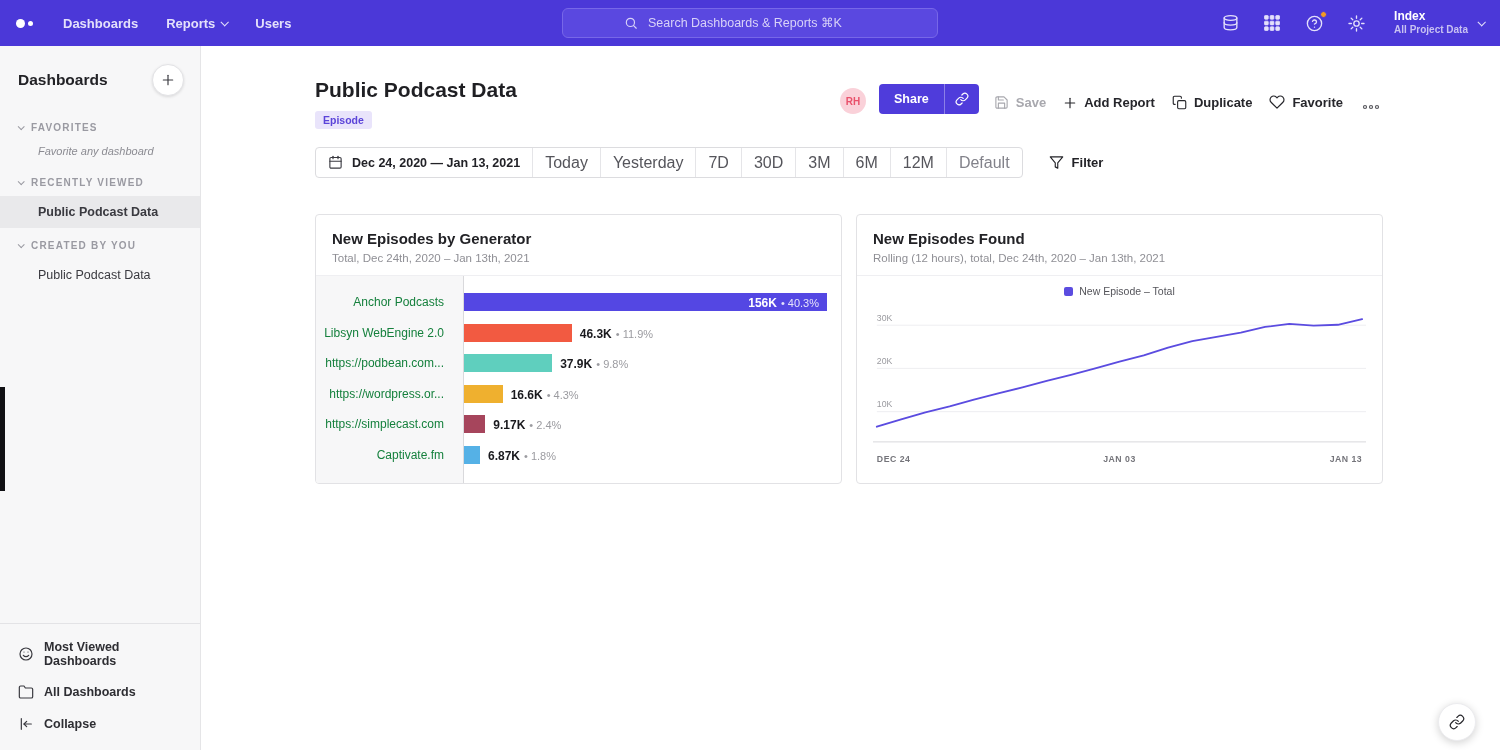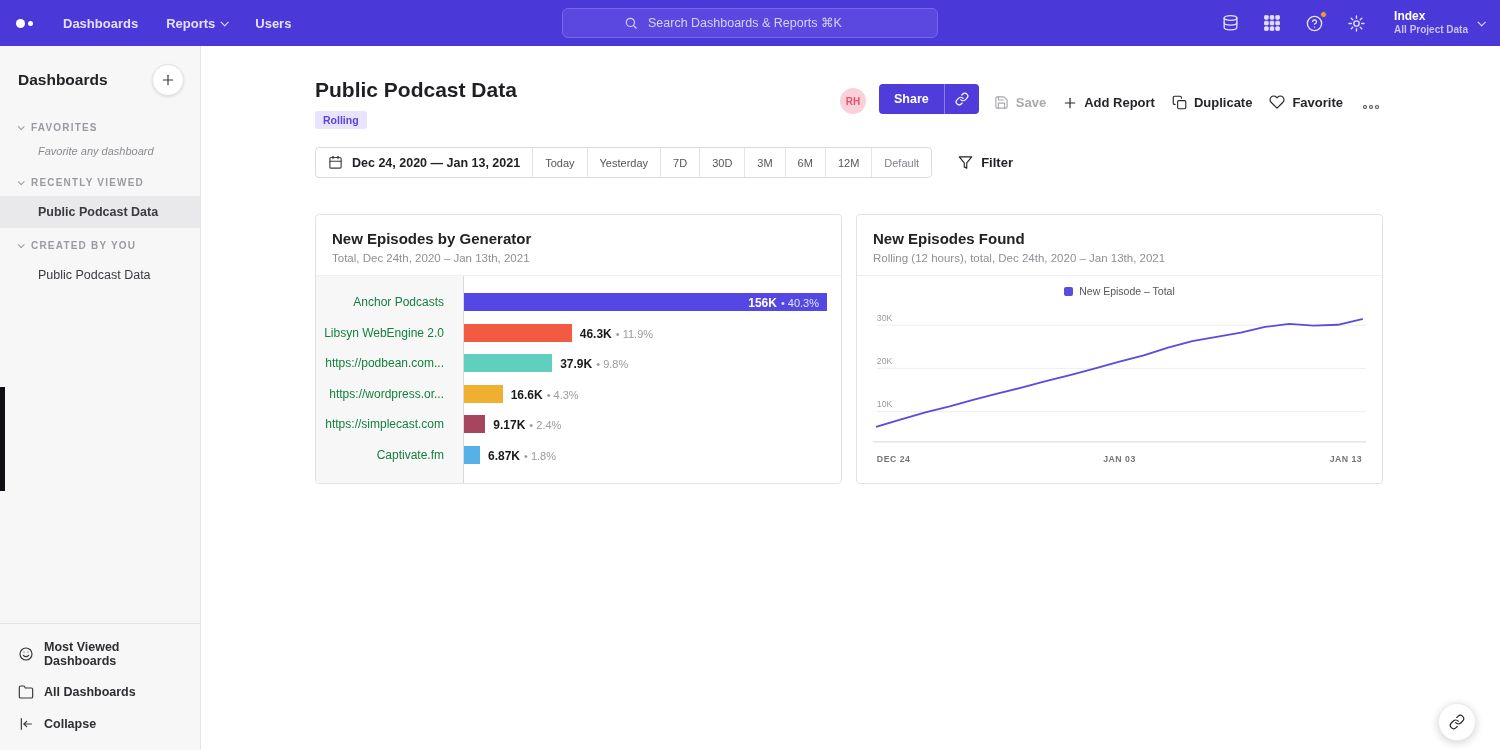--- a/index.html
+++ b/index.html
@@ -54,21 +54,21 @@
   .share-link-btn svg{stroke:#fff;}
   .act-btn{display:flex;align-items:center;gap:7px;font-size:13px;font-weight:600;color:#26262b;cursor:pointer;background:none;border:none;padding:4px 2px;font-family:"Liberation Sans",sans-serif;white-space:nowrap;}
   .act-btn svg{stroke:#26262b;}
   .act-btn.disabled{color:#a8a8ae;cursor:default;}
   .act-btn.disabled svg{stroke:#a8a8ae;}
   .more-btn{display:flex;align-items:center;cursor:pointer;padding:4px;}
 
   
   .toolbar{display:flex;align-items:center;gap:26px;margin-top:18px;}
   .date-group{display:inline-flex;align-items:stretch;border:1px solid #dcdcdf;border-radius:4px;height:31px;background:#fff;overflow:hidden;}
-  .dg-seg{display:flex;align-items:center;padding:0 12px;border-right:1px solid #e5e5e8;font-size:11px;color:#55555b;cursor:pointer;white-space:nowrap;}
+  .dg-seg{display:flex;align-items:center;padding:0 12px;border-right:1px solid #e5e5e8;font-size:16px;color:#55555b;cursor:pointer;white-space:nowrap;}
   .dg-seg:last-child{border-right:none;color:#82828a;}
   .dg-date{gap:9px;font-weight:700;color:#222227;font-size:12.5px;}
   .dg-date svg{stroke:#3a3a40;}
   .filter-btn{display:flex;align-items:center;gap:8px;font-size:13px;font-weight:700;color:#222227;cursor:pointer;}
   .filter-btn svg{stroke:#222227;}
 
   
   .cards{display:flex;gap:14px;margin-top:36px;}
   .card{width:527px;height:270px;border:1px solid #e2e2e5;border-radius:4px;background:#fff;display:flex;flex-direction:column;overflow:hidden;}
   .card-head{padding:15px 16px 11px;border-bottom:1px solid #efeff2;flex:none;}
@@ -239,21 +239,21 @@
           <span>Collapse</span>
         </div>
       </div>
     </aside>
 
     <main class="main">
 
       <div class="page-header">
         <div>
           <div class="page-title">Public Podcast Data</div>
-          <span class="page-badge">Rolling</span>
+          <span class="page-badge">Episode</span>
         </div>
         <div class="actions">
           <span class="avatar">RH</span>
           <span class="share-group">
             <button class="share-btn">Share</button>
             <button class="share-link-btn">
               <svg width="14" height="14" viewBox="0 0 24 24" fill="none" stroke-width="2" stroke-linecap="round" stroke-linejoin="round">
                   <path d="M10 13a5 5 0 0 0 7.54.54l3-3a5 5 0 0 0-7.07-7.07l-1.72 1.71"></path>
                   <path d="M14 11a5 5 0 0 0-7.54-.54l-3 3a5 5 0 0 0 7.07 7.07l1.71-1.71"></path>
                 </svg>

